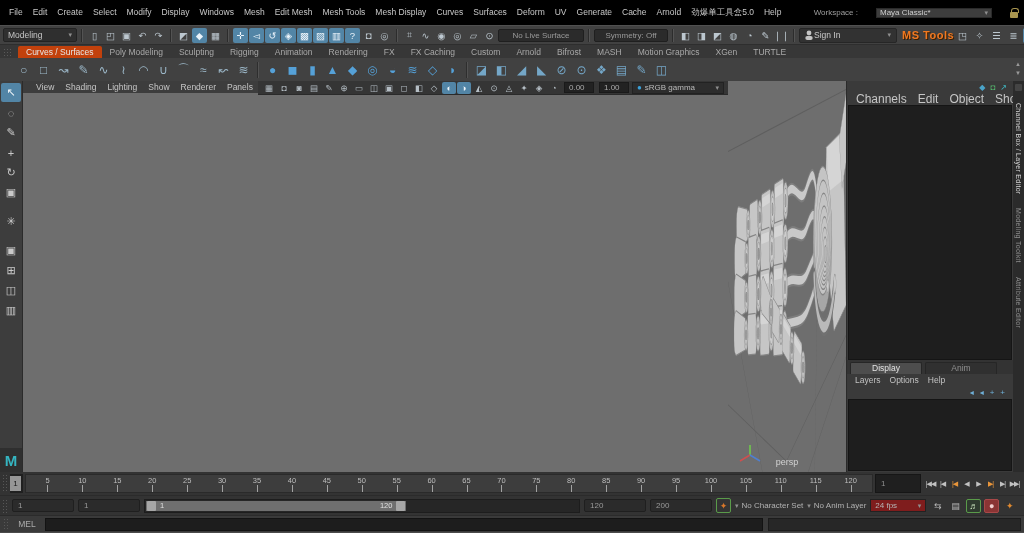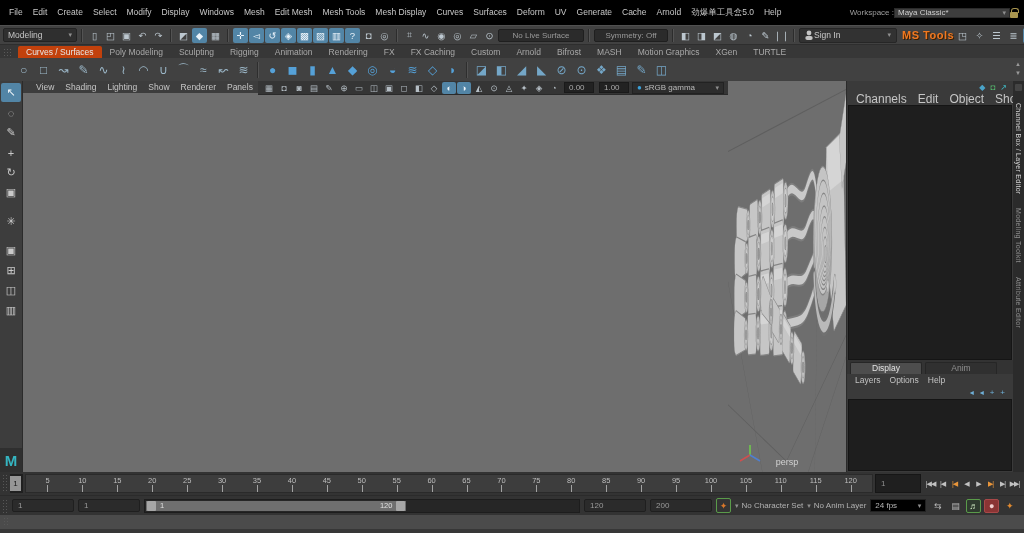--- a/index.html
+++ b/index.html
@@ -4,21 +4,21 @@
 <style>
   *{box-sizing:border-box;margin:0;padding:0;user-select:none}
   html,body{background:#2a2a2a}
   body{font-family:"Liberation Sans",sans-serif}
   .root{position:relative;width:1024px;height:533px;background:#373737;overflow:hidden}
 
   
   .menubar{height:25px;background:#000000;display:flex;align-items:center;font-size:8.5px;color:#c8c8c8;padding:8px 4px}
   .menus{display:flex;white-space:nowrap}
   .menu-item{padding:0 5px;cursor:default}
-  .workspace{margin-left:auto;display:flex;align-items:flex-start;gap:0;font-size:8px;color:#9f9f9f;padding-right:2px}
+  .workspace{margin-left:auto;display:flex;align-items:flex-start;gap:18px;font-size:8px;color:#9f9f9f;padding-right:2px}
   .ws-select{width:116px;height:10px;background:#3d3d3d;border:1px solid #2a2a2a;display:flex;align-items:center;justify-content:space-between;padding:0 3px;color:#cfcfcf;font-size:8px}
   .arrow{color:#8f8f8f;font-size:7px}
   .lock{position:relative;width:8px;height:6px;background:#a8954f;border-radius:1px;margin-top:4px}
   .lock::before{content:"";position:absolute;top:-4px;left:1px;width:6px;height:4px;border:1px solid #a8954f;border-bottom:none;border-radius:3px 3px 0 0}
 
   
   .statusline{height:20px;background:#414141;border-top:1px solid #505050;border-bottom:1px solid #2e2e2e;display:flex;align-items:center;padding:0 3px;gap:1px}
   .mode-select{width:74px;height:14px;background:#2f2f2f;border:1px solid #232323;border-radius:2px;font-size:8.5px;color:#c6c6c6;display:flex;align-items:center;justify-content:space-between;padding:0 4px;flex:none}
   .sl-sep{width:2px;height:13px;border-left:1px solid #2c2c2c;border-right:1px solid #535353;margin:0 3px;flex:none}
   .icon-strip{display:flex;align-items:center;gap:1px}
@@ -109,21 +109,21 @@
 
   
   .range-row{height:20px;background:#333;display:flex;align-items:center;gap:4px;padding:0 2px;border-top:1px solid #2b2b2b}
   .range-row .field-dark{width:62px;justify-content:flex-start;padding-left:5px}
   .range-track{width:436px;height:14px;background:#262626;border:1px solid #1d1d1d;position:relative;flex:none}
   .range-bar{position:absolute;left:1px;top:1px;bottom:1px;width:60%;background:#6f6f6f;display:flex;align-items:center;font-size:7.5px;color:#e0e0e0;gap:3px}
   .range-handle{width:9px;height:10px;background:#a6a6a6;border-radius:1px;margin:0 1px;flex:none}
   .rb-spacer{flex:1}
   .key-btn{width:15px;height:15px;border:1px solid #5a9b4a;background:#343434;color:#d8772a;font-size:9px;display:flex;align-items:center;justify-content:center;border-radius:2px;flex:none}
   .dd-plain{display:flex;align-items:center;gap:3px;font-size:8px;color:#b2b2b2;flex:none}
-  .fps-select{width:56px;height:13px;background:#000000;border:1px solid #222;font-size:8px;color:#b5b5b5;display:flex;align-items:center;justify-content:space-between;padding:0 4px;flex:none}
+  .fps-select{width:56px;height:13px;background:#7f1d1d;border:1px solid #222;font-size:8px;color:#b5b5b5;display:flex;align-items:center;justify-content:space-between;padding:0 4px;flex:none}
   .rr-icons{display:flex;gap:3px;align-items:center}
   .rr-icon{width:15px;height:14px;font-size:9px;color:#b9b9b9;display:flex;align-items:center;justify-content:center;border-radius:2px}
   .rr-icon[data-name="sound-button"]{border:1px solid #5a9b4a;background:#2f3a2f;color:#cfe8c2}
   .rr-icon[data-name="no-sound-button"]{background:#8a3434;border:1px solid #a84848;color:#f2d0d0}
   .rr-icon[data-name="character-button"]{color:#e08a30}
 
   
   .cmd-row{height:17px;background:#3a3a3a;display:flex;align-items:center;gap:5px;padding:0 3px;border-top:1px solid #2b2b2b}
   .cmd-label{font-size:8.5px;color:#ababab;width:26px;text-align:center;flex:none}
   .cmd-input{width:718px;height:13px;background:#1d1d1d;border:1px solid #131313;flex:none}
@@ -563,18 +563,24 @@
     </div>
     <div class="rr-icons">
         <span class="rr-icon" data-name="loop-button">⇆</span>
         <span class="rr-icon" data-name="playblast-button">▤</span>
         <span class="rr-icon" data-name="sound-button">♬</span>
         <span class="rr-icon" data-name="no-sound-button">●</span>
         <span class="rr-icon" data-name="character-button">✦</span>
       </div>
   </div>
 
+  <div class="cmd-row" data-name="command-line">
+    <span class="grip-v" style="height:13px" data-name="drag-handle"></span>
+    <span class="cmd-label" data-name="command-language-toggle">MEL</span>
+    <div class="cmd-input" data-name="command-input"></div>
+    <div class="cmd-result" data-name="command-result-field"></div>
+  </div>
 
   <div class="help-row" data-name="help-line">
     <span class="grip-v" style="height:10px" data-name="drag-handle"></span>
   </div>
 
 </div>
 
 </body></html>

